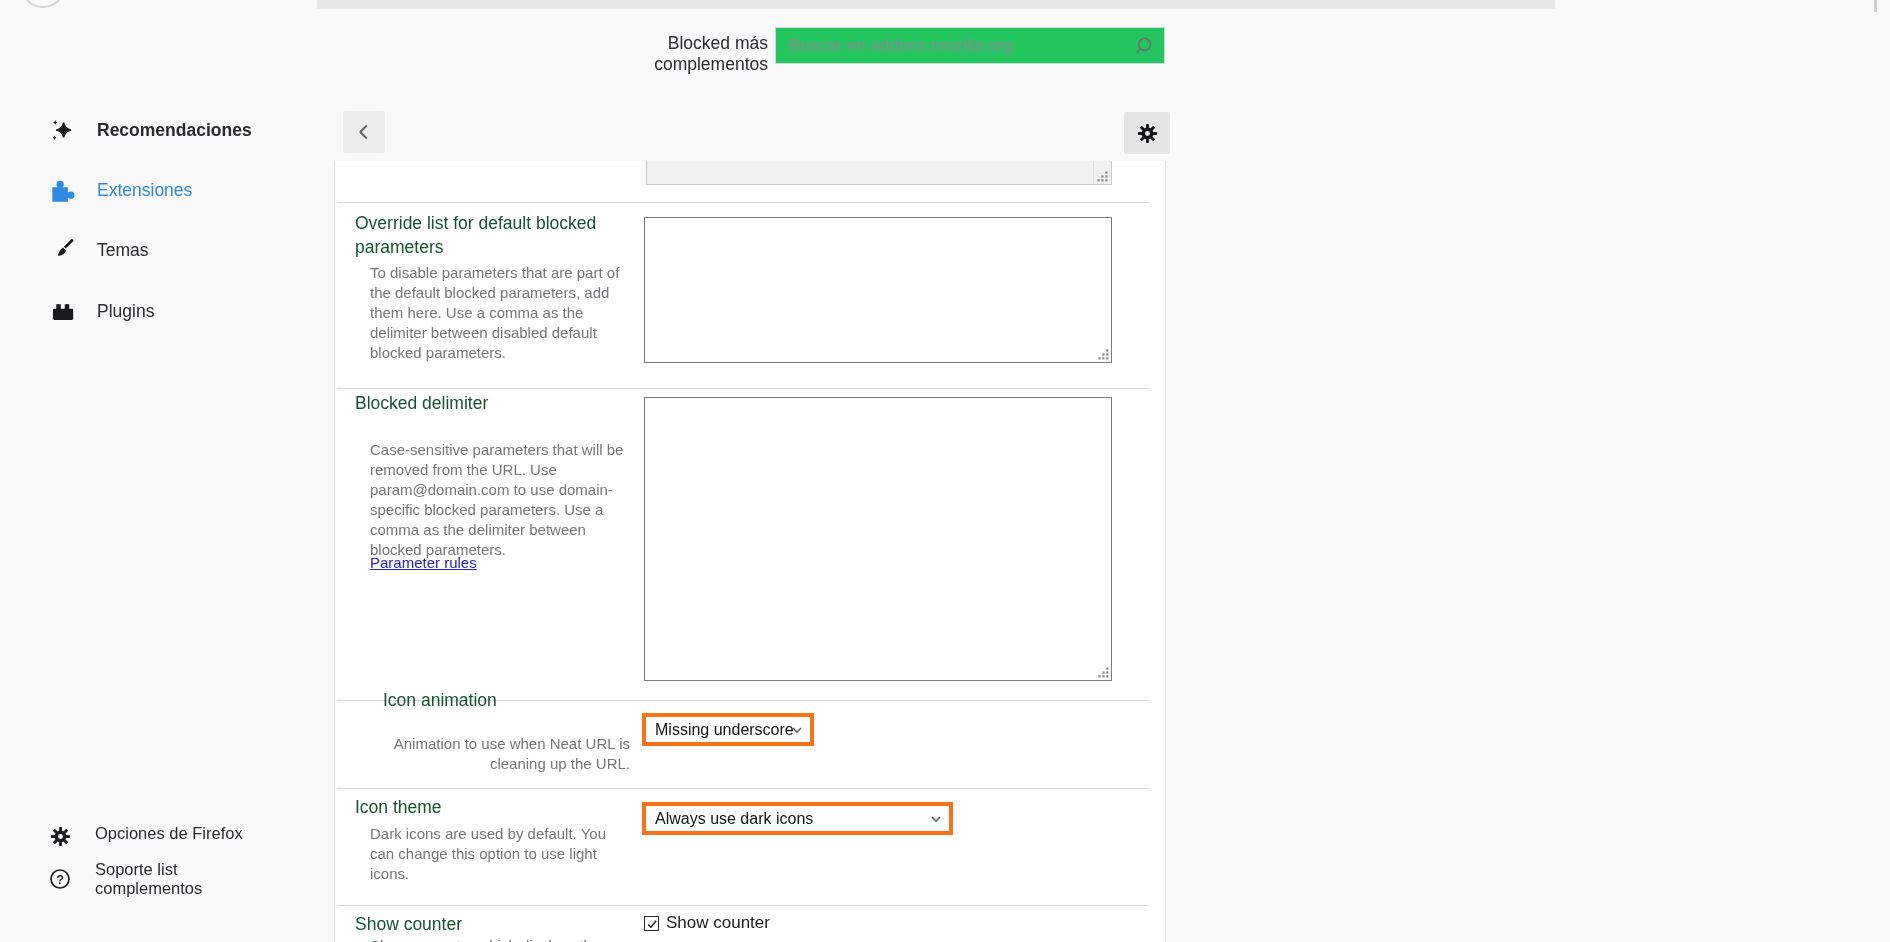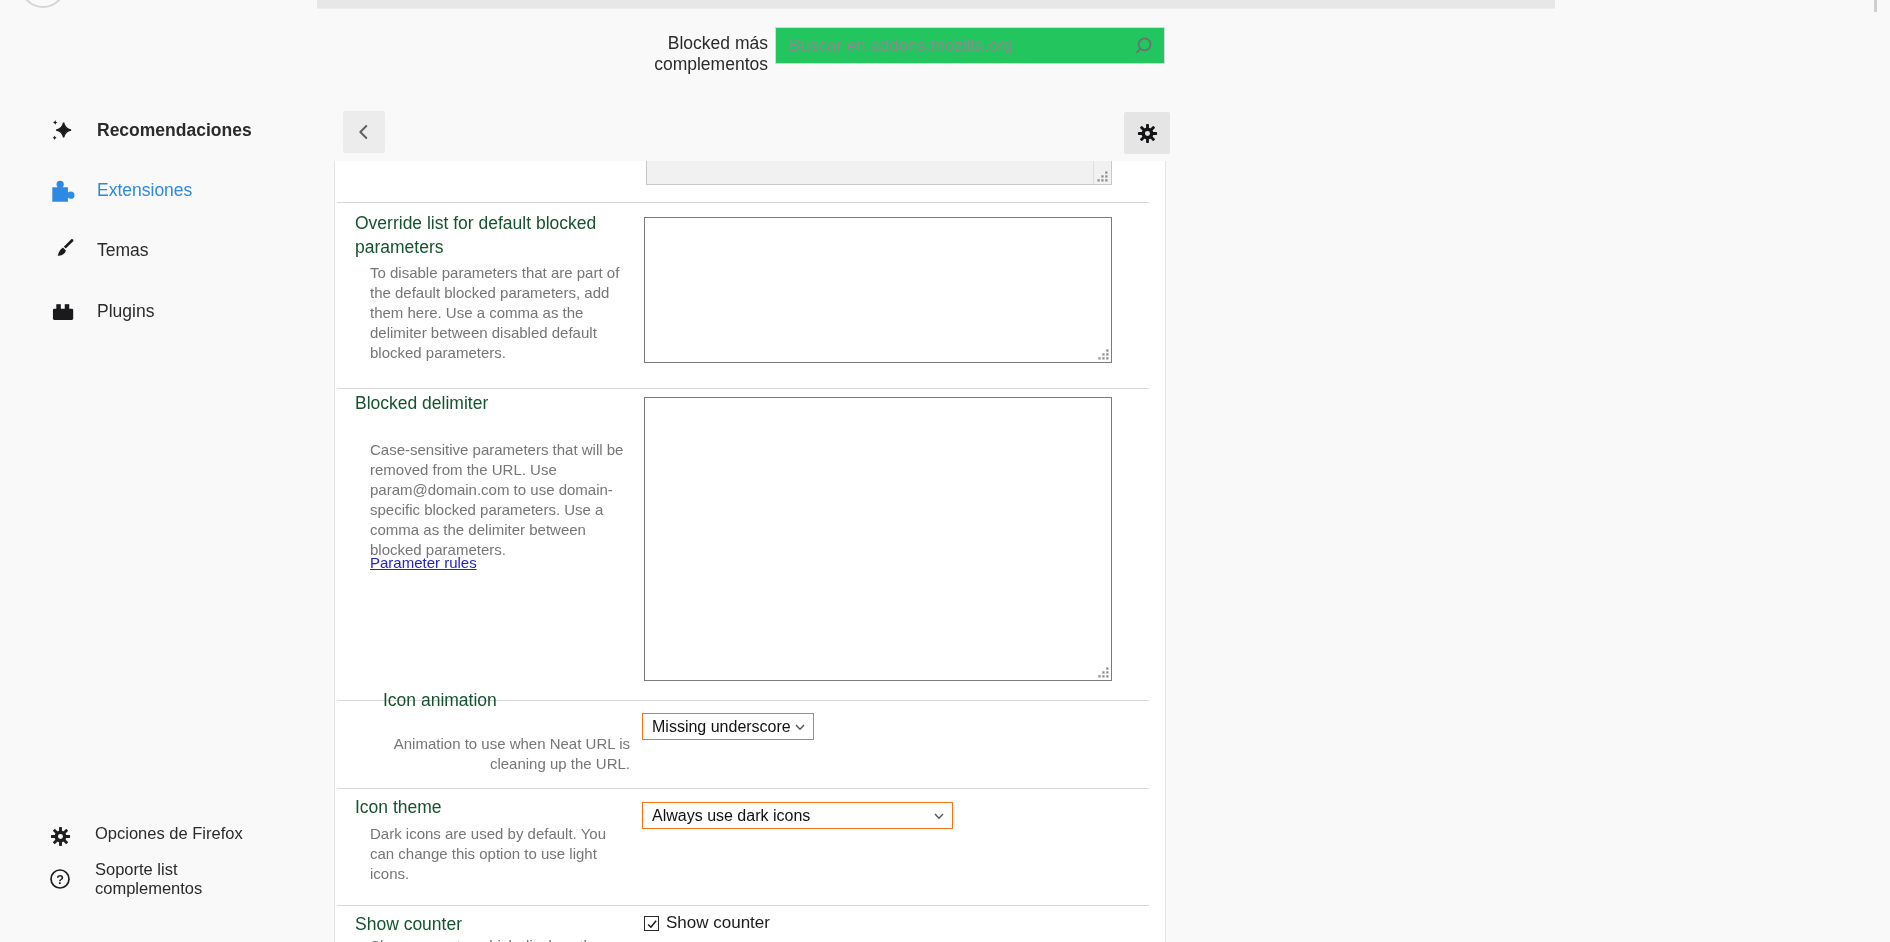--- a/index.html
+++ b/index.html
@@ -36,21 +36,21 @@
   .divider { position:absolute; left:2px; width:812px; height:1px; background:#d8d8db; }
   .sec-title { position:absolute; left:20px; font-size:17.5px; color:#14532d; line-height:24px; }
   .sec-desc { position:absolute; left:35px; font-size:15px; color:#767679; line-height:20px; }
   .ta-wrap { position:absolute; background:#fff; border:1px solid #7a7a7e; }
   .ta-wrap textarea { width:100%; height:100%; border:none; outline:none; resize:none; background:transparent; font-family:"Liberation Sans",sans-serif; font-size:14px; padding:4px; }
   .ta-wrap .grip { position:absolute; right:2px; bottom:2px; }
   .ta-disabled { position:absolute; background:#f1f1f1; border:1px solid #c9c9c9; }
   .ta-disabled .inner-line { position:absolute; right:17px; top:0; bottom:0; width:1px; background:#dddddd; }
   .ta-disabled .grip { position:absolute; right:3px; bottom:2px; }
   .param-link { position:absolute; left:35px; font-size:15px; color:#2323c9; text-decoration:underline; cursor:pointer; }
-  .sel { position:absolute; height:27px; background:#fff; border:1px solid #f97316; display:flex; align-items:center; padding-left:9px; font-size:16px; color:#111; cursor:pointer; }
+  .sel { position:absolute; height:33px; background:#fff; border:4px solid #f97316; display:flex; align-items:center; padding-left:9px; font-size:16px; color:#111; cursor:pointer; }
   .sel svg { position:absolute; right:8px; top:10px; }
   .cbx { position:absolute; width:15px; height:15px; background:#fff; border:1.5px solid #2b2b2b; display:flex; align-items:center; justify-content:center; cursor:pointer; }
   .cbx-label { position:absolute; font-size:17px; color:#1c1c1e; }
 </style>
 </head>
 <body>
 
 <div class="top-strip"></div>
 <div class="top-arc"></div>
 <div class="scrollbar-artifact"></div>

